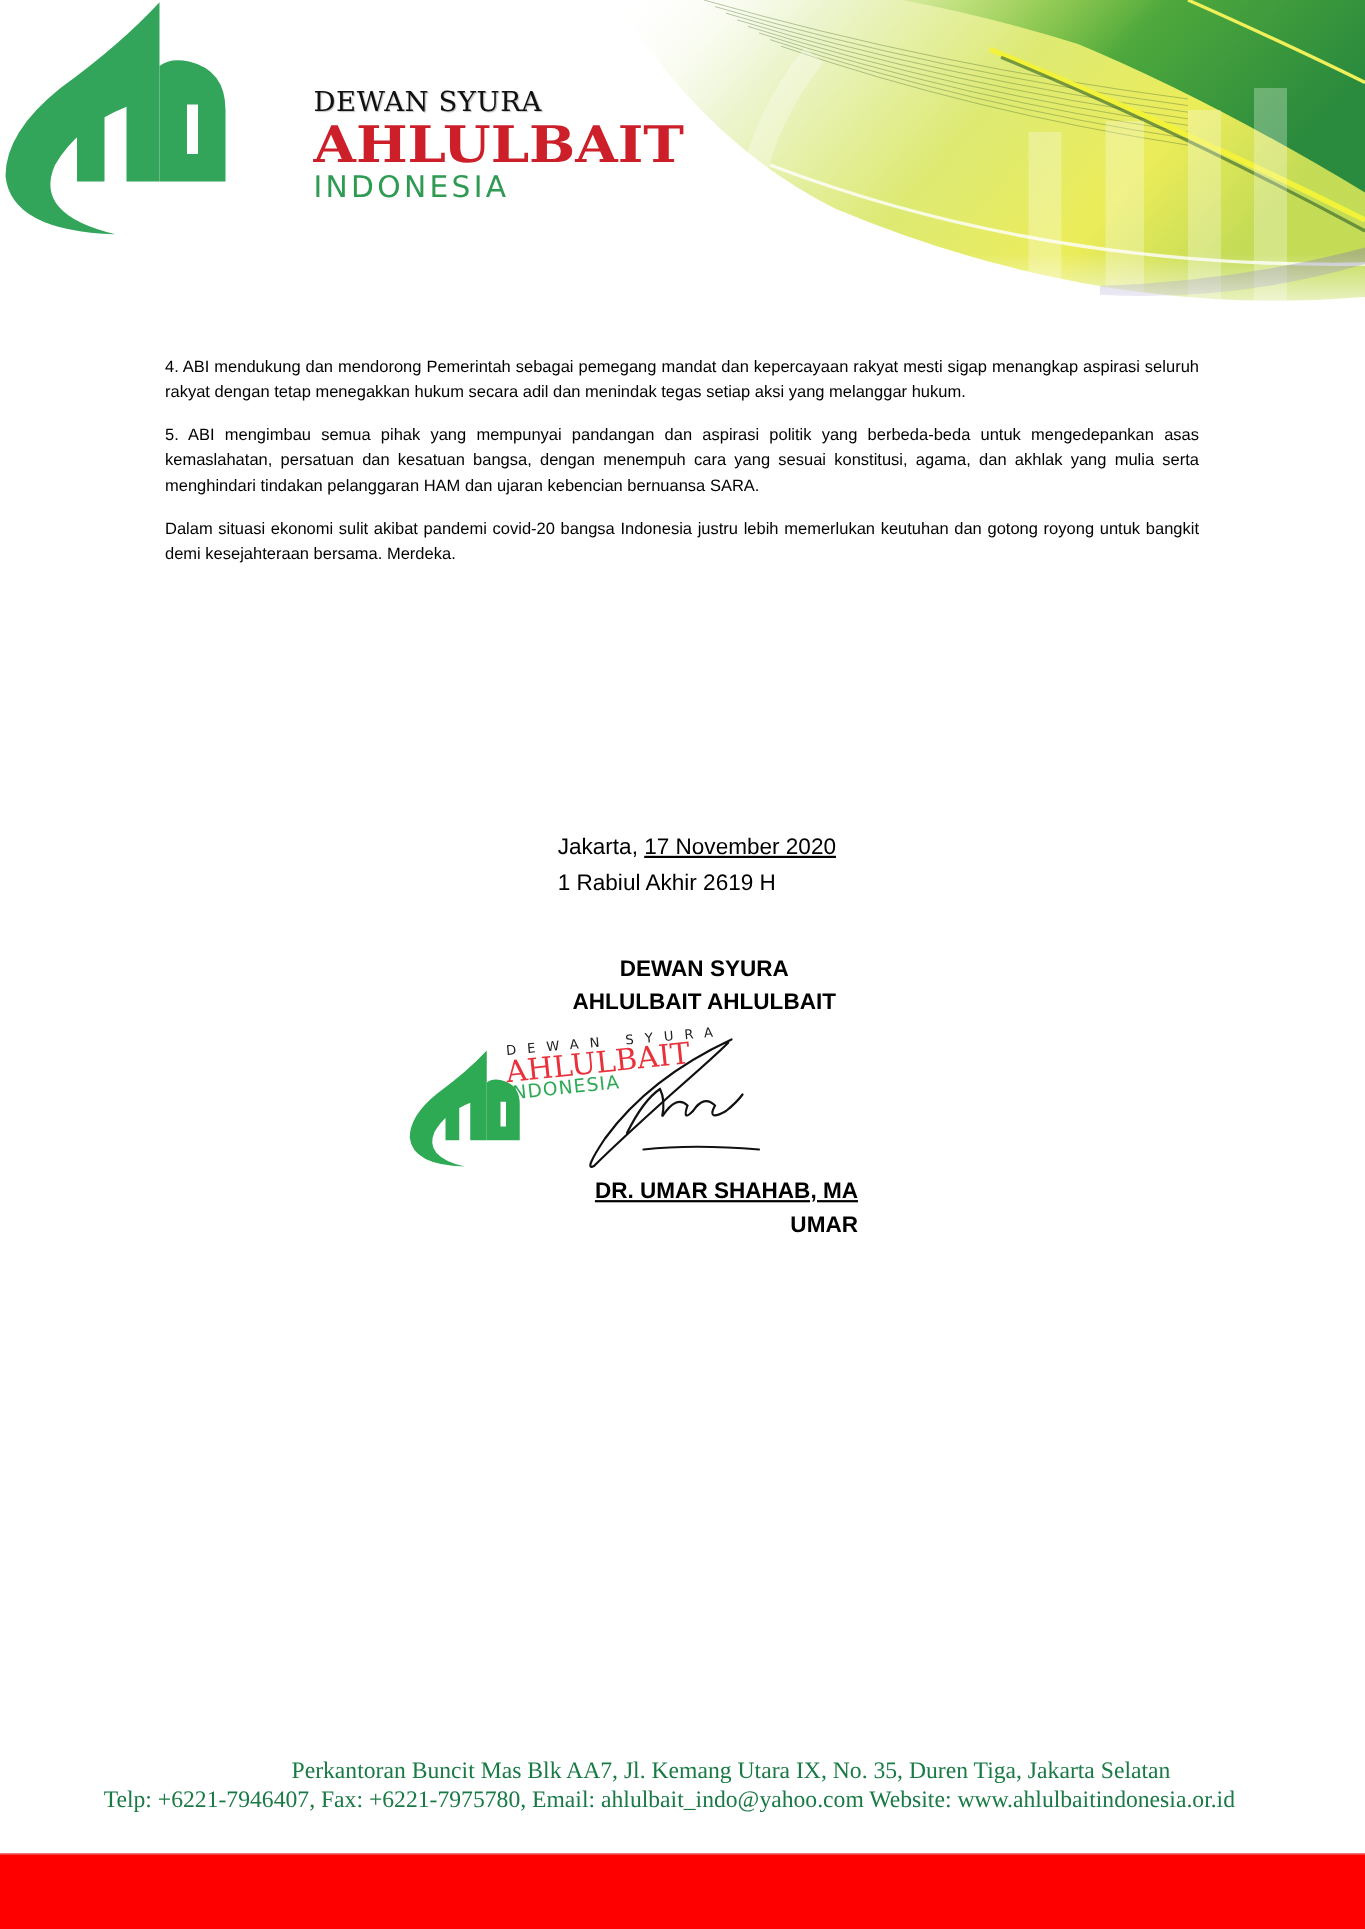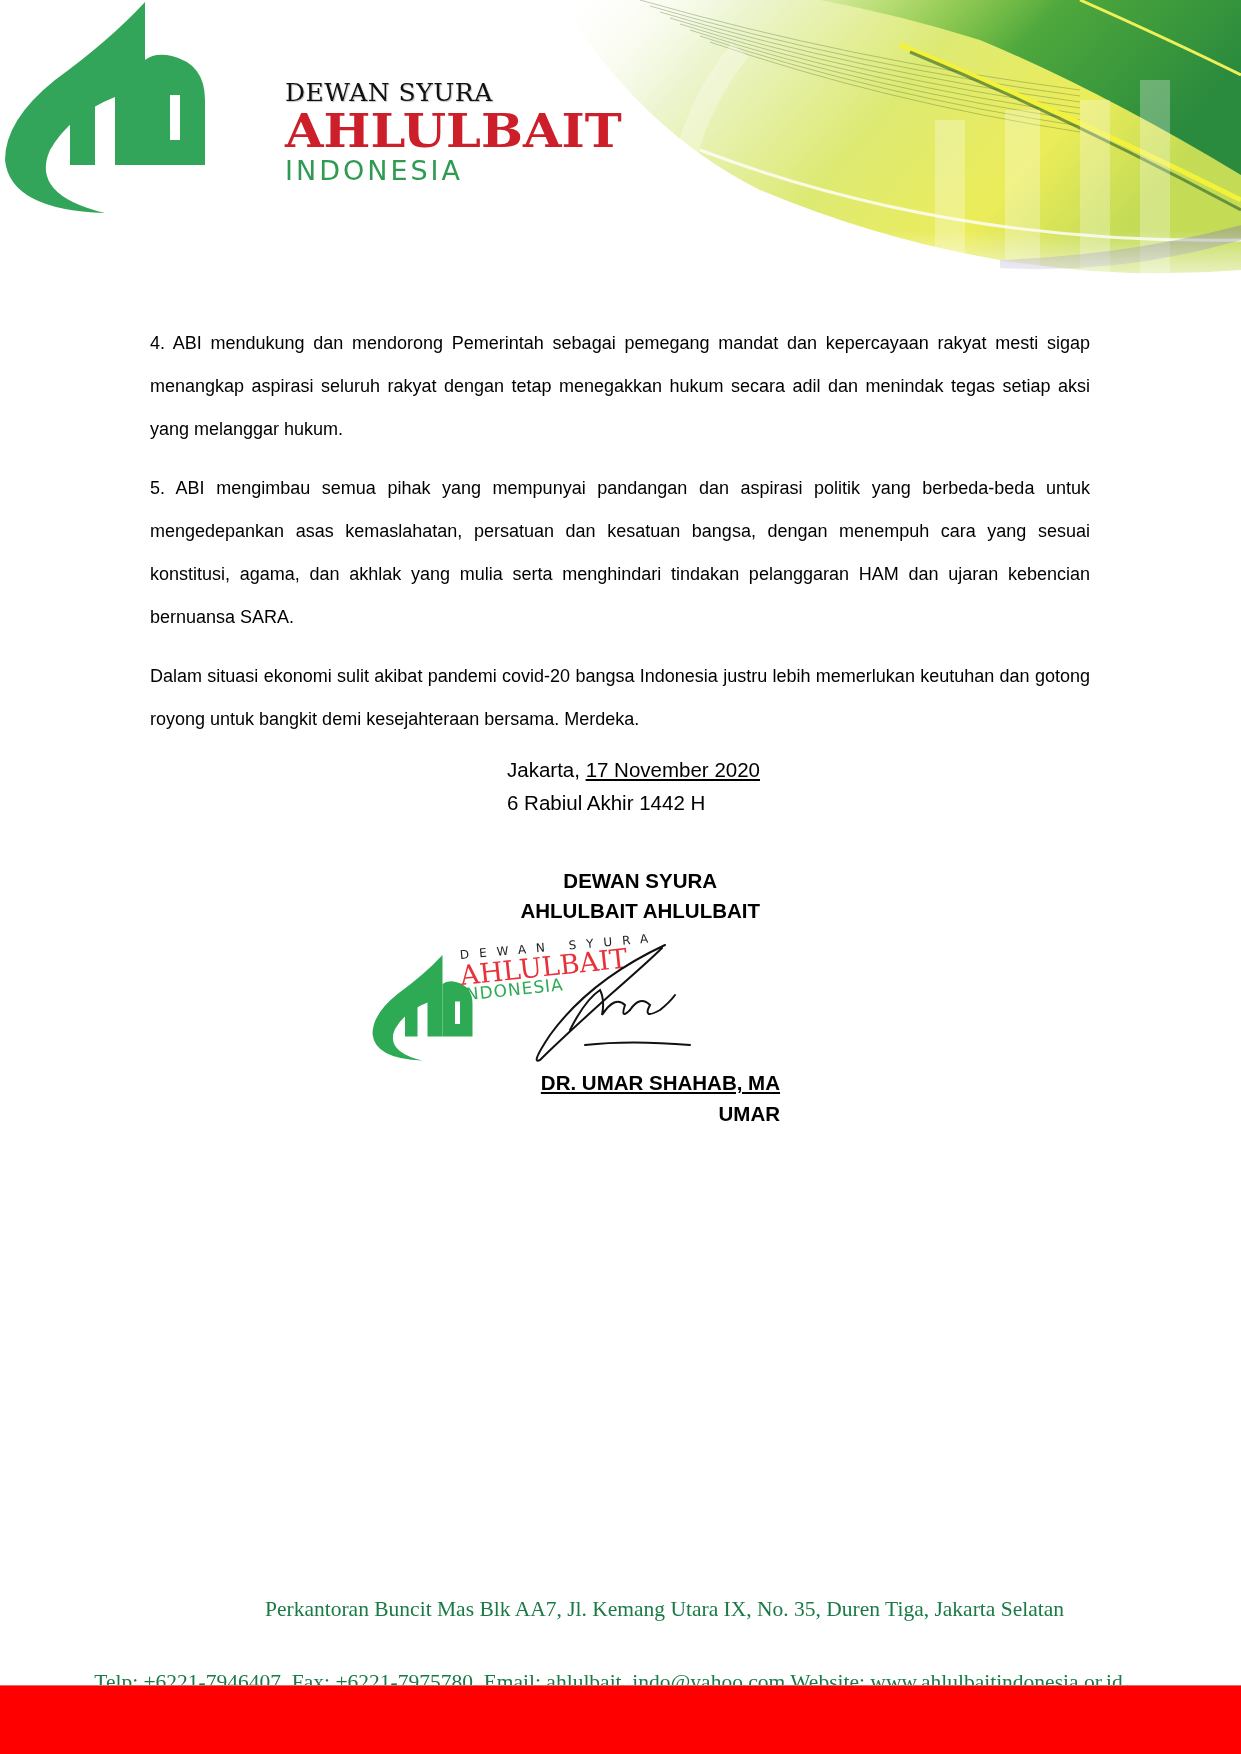--- a/index.html
+++ b/index.html
@@ -32,21 +32,21 @@
       transform: scaleX(1.08); transform-origin: left;
     }
     .brand-line3 {
       font-family: "DejaVu Sans", "Liberation Sans", sans-serif;
       font-size: 27px; color: #2e9a52; letter-spacing: 3px; line-height: 34px;
     }
     
     .content {
       position: absolute; left: 150px; top: 322px; width: 940px;
       font-family: "Liberation Sans", "DejaVu Sans", sans-serif;
-      font-size: 18px; line-height: 43px; text-align: justify;
+      font-size: 15px; line-height: 23px; text-align: justify;
     }
     .content p { margin: 0 0 16px 0; }
     
     .sig-place {
       position: absolute; right: 481px; top: 753px; text-align: left;
       font-family: "Liberation Sans", "DejaVu Sans", sans-serif;
       font-size: 20.5px; line-height: 33px;
     }
     .sig-place .date { text-decoration: underline; }
     .sig-org {
@@ -67,21 +67,21 @@
     }
     .sig-name .name { text-decoration: underline; }
     
     .footer {
       position: absolute; left: 0; top: 1596px; width: 1241px;
       text-align: center; color: #1a7a45;
       font-family: "Liberation Serif", "DejaVu Serif", serif;
       font-size: 21.5px; line-height: 27px;
     }
     .footer-line1 { padding-left: 88px; }
-    .footer-line2 { padding-right: 24px; margin-top: 46px; }
+    .footer-line2 { padding-right: 24px; }
     .footer-bar {
       position: absolute; left: 0; top: 1685px; width: 1241px; height: 69px;
       background: #fe0000; border-top: 1px solid #e36a6a;
     }
   </style>
 </head>
 <body>
 
 <div class="header-art">
   <svg width="1241" height="300" viewBox="0 0 1241 300">
@@ -156,21 +156,21 @@
 </div>
 
 <div class="content">
   <p>4. ABI mendukung dan mendorong Pemerintah sebagai pemegang mandat dan kepercayaan rakyat mesti sigap menangkap aspirasi seluruh rakyat dengan tetap menegakkan hukum secara adil dan menindak tegas setiap aksi yang melanggar hukum.</p>
   <p>5. ABI mengimbau semua pihak yang mempunyai pandangan dan aspirasi politik yang berbeda-beda untuk mengedepankan asas kemaslahatan, persatuan dan kesatuan bangsa, dengan menempuh cara yang sesuai konstitusi, agama, dan akhlak yang mulia serta menghindari tindakan pelanggaran HAM dan ujaran kebencian bernuansa SARA.</p>
   <p>Dalam situasi ekonomi sulit akibat pandemi covid-20 bangsa Indonesia justru lebih memerlukan keutuhan dan gotong royong untuk bangkit demi kesejahteraan bersama. Merdeka.</p>
 </div>
 
 <div class="sig-place">
   <div><span>Jakarta, </span><span class="date">17 November 2020</span></div>
-  <div>6 Rabiul Akhir 1442 H</div>
+  <div>1 Rabiul Akhir 2619 H</div>
 </div>
 
 <div class="sig-org">
   <div>DEWAN SYURA</div>
   <div>AHLULBAIT AHLULBAIT</div>
 </div>
 
 <svg class="stamp" viewBox="0 0 340 130">
   <g fill="#2eaa55" transform="translate(0,12) scale(0.5)">
     <path d="M145 2 L145 165 L115 165 L115 97 Q70 115 50 150 Q30 195 105 213 Q10 210 5 160 Q5 120 55 80 Q110 40 145 2 Z"></path>

